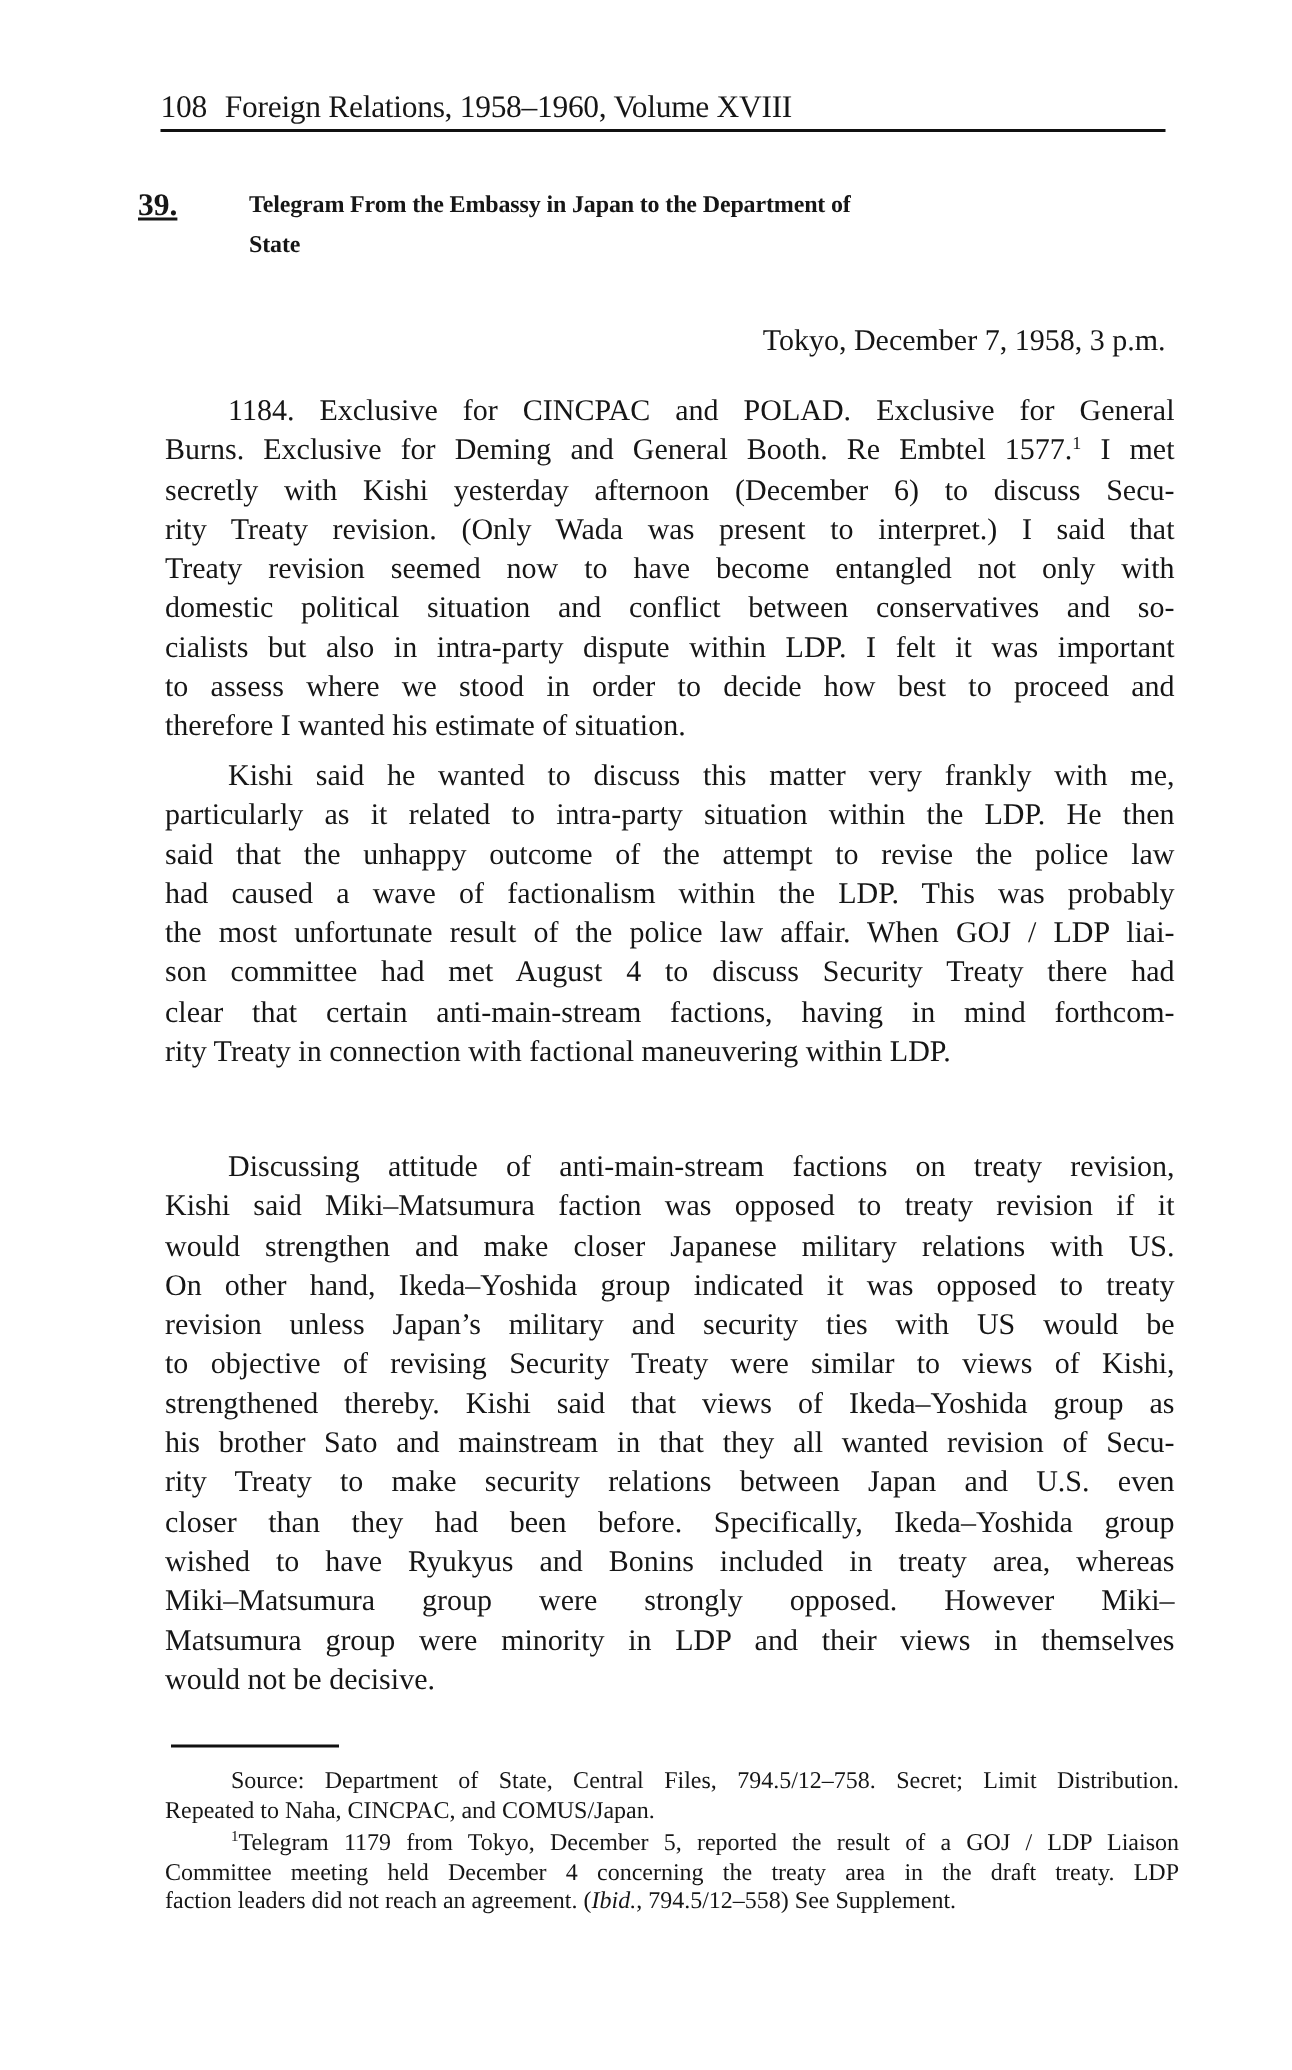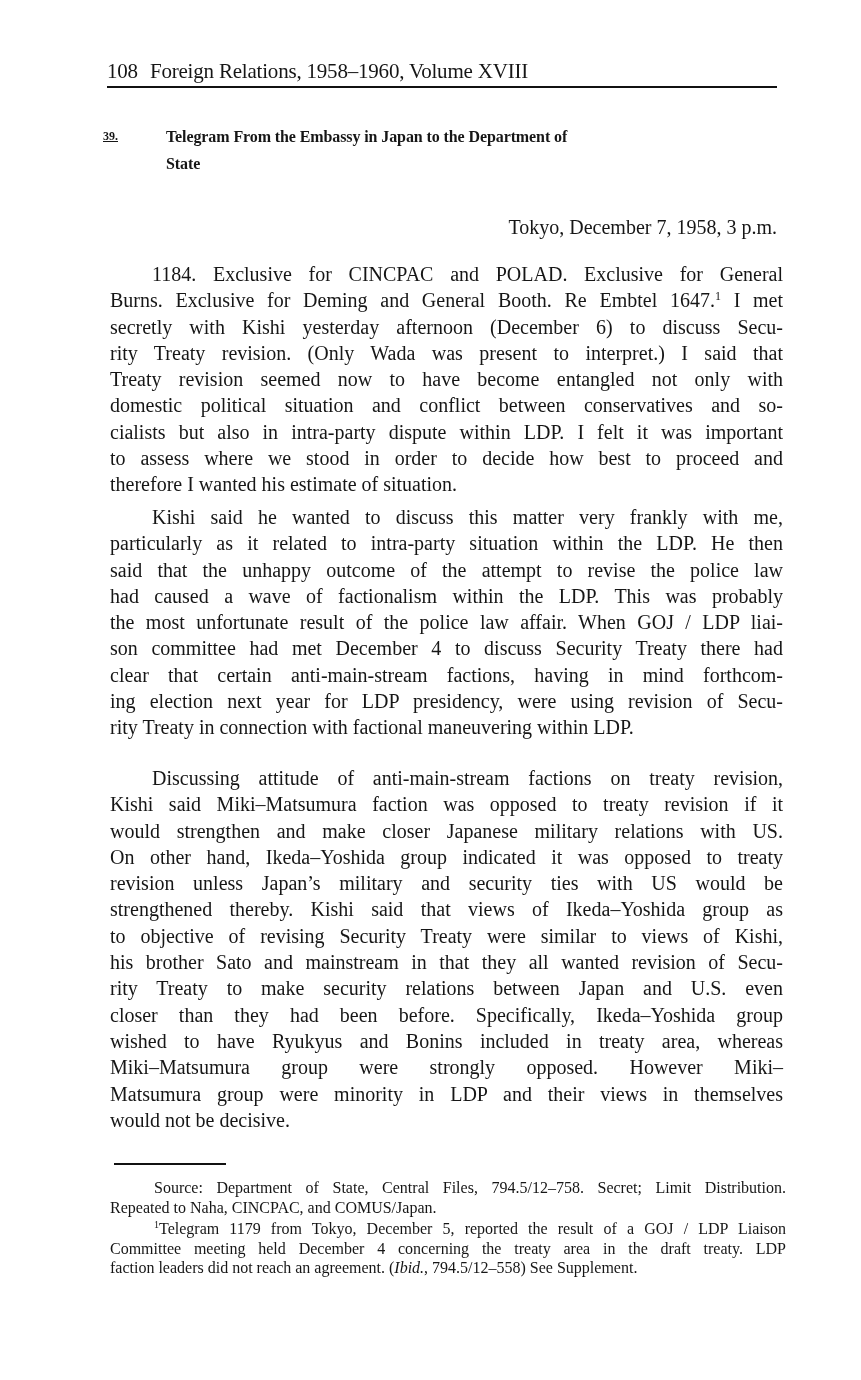--- a/index.html
+++ b/index.html
@@ -7,21 +7,21 @@
       width: 861px; height: 1380px; background: #ffffff; position: relative; overflow: hidden;
       font-family: "Liberation Serif", "DejaVu Serif", serif; color: #161616;
     }
     .page { position: absolute; left: 0; top: 0; width: 861px; height: 1148px; }
     .running-head {
       position: absolute; left: 107px; top: 58px; width: 670px;
       font-size: 21px; line-height: 26px; letter-spacing: -0.2px;
     }
     .running-head .num { margin-right: 12px; }
     .head-rule { position: absolute; left: 107px; top: 86px; width: 670px; height: 2px; background: #111; }
-    .doc-number { position: absolute; left: 103px; top: 123px; font-size: 12px; font-weight: bold; line-height: 27px; text-decoration: underline; }
+    .doc-number { position: absolute; left: 92px; top: 123px; font-size: 21px; font-weight: bold; line-height: 27px; text-decoration: underline; }
     .doc-title {
       position: absolute; left: 166px; top: 123px; width: 600px;
       font-size: 16px; font-weight: bold; line-height: 27px; letter-spacing: -0.1px;
     }
     .dateline { position: absolute; right: 84px; top: 214px; font-size: 20px; line-height: 26px; }
     .body-text { position: absolute; left: 110px; width: 673px; font-size: 20px; }
     .line { display: block; height: 26.3px; line-height: 26.3px; white-space: nowrap; text-align: justify; text-align-last: justify; }
     .line.last { text-align-last: left; }
     .line.indent { padding-left: 42px; }
     sup { font-size: 12px; line-height: 0; vertical-align: 7px; }
@@ -45,50 +45,49 @@
   <div class="doc-number">39.</div>
   <div class="doc-title">
     <div>Telegram From the Embassy in Japan to the Department of</div>
     <div>State</div>
   </div>
 
   <div class="dateline">Tokyo, December 7, 1958, 3 p.m.</div>
 
   <div class="body-text" style="top:261px;">
     <span class="line indent">1184. Exclusive for CINCPAC and POLAD. Exclusive for General</span>
-    <span class="line"><span>Burns. Exclusive for Deming and General Booth. Re Embtel 1647.</span><sup>1</sup> <span>I met</span></span>
+    <span class="line"><span>Burns. Exclusive for Deming and General Booth. Re Embtel 1577.</span><sup>1</sup> <span>I met</span></span>
     <span class="line">secretly with Kishi yesterday afternoon (December 6) to discuss Secu-</span>
     <span class="line">rity Treaty revision. (Only Wada was present to interpret.) I said that</span>
     <span class="line">Treaty revision seemed now to have become entangled not only with</span>
     <span class="line">domestic political situation and conflict between conservatives and so-</span>
     <span class="line">cialists but also in intra-party dispute within LDP. I felt it was important</span>
     <span class="line">to assess where we stood in order to decide how best to proceed and</span>
     <span class="line last">therefore I wanted his estimate of situation.</span>
   </div>
 
   <div class="body-text" style="top:504px;">
     <span class="line indent">Kishi said he wanted to discuss this matter very frankly with me,</span>
     <span class="line">particularly as it related to intra-party situation within the LDP. He then</span>
     <span class="line">said that the unhappy outcome of the attempt to revise the police law</span>
     <span class="line">had caused a wave of factionalism within the LDP. This was probably</span>
     <span class="line">the most unfortunate result of the police law affair. When GOJ / LDP liai-</span>
-    <span class="line">son committee had met December 4 to discuss Security Treaty there had</span>
+    <span class="line">son committee had met August 4 to discuss Security Treaty there had</span>
     <span class="line">clear that certain anti-main-stream factions, having in mind forthcom-</span>
-    <span class="line">ing election next year for LDP presidency, were using revision of Secu-</span>
     <span class="line last">rity Treaty in connection with factional maneuvering within LDP.</span>
   </div>
 
   <div class="body-text" style="top:765px;">
     <span class="line indent">Discussing attitude of anti-main-stream factions on treaty revision,</span>
     <span class="line">Kishi said Miki–Matsumura faction was opposed to treaty revision if it</span>
     <span class="line">would strengthen and make closer Japanese military relations with US.</span>
     <span class="line">On other hand, Ikeda–Yoshida group indicated it was opposed to treaty</span>
     <span class="line">revision unless Japan’s military and security ties with US would be</span>
+    <span class="line">to objective of revising Security Treaty were similar to views of Kishi,</span>
     <span class="line">strengthened thereby. Kishi said that views of Ikeda–Yoshida group as</span>
-    <span class="line">to objective of revising Security Treaty were similar to views of Kishi,</span>
     <span class="line">his brother Sato and mainstream in that they all wanted revision of Secu-</span>
     <span class="line">rity Treaty to make security relations between Japan and U.S. even</span>
     <span class="line">closer than they had been before. Specifically, Ikeda–Yoshida group</span>
     <span class="line">wished to have Ryukyus and Bonins included in treaty area, whereas</span>
     <span class="line">Miki–Matsumura group were strongly opposed. However Miki–</span>
     <span class="line">Matsumura group were minority in LDP and their views in themselves</span>
     <span class="line last">would not be decisive.</span>
   </div>
 
   <div class="fn-rule"></div>

